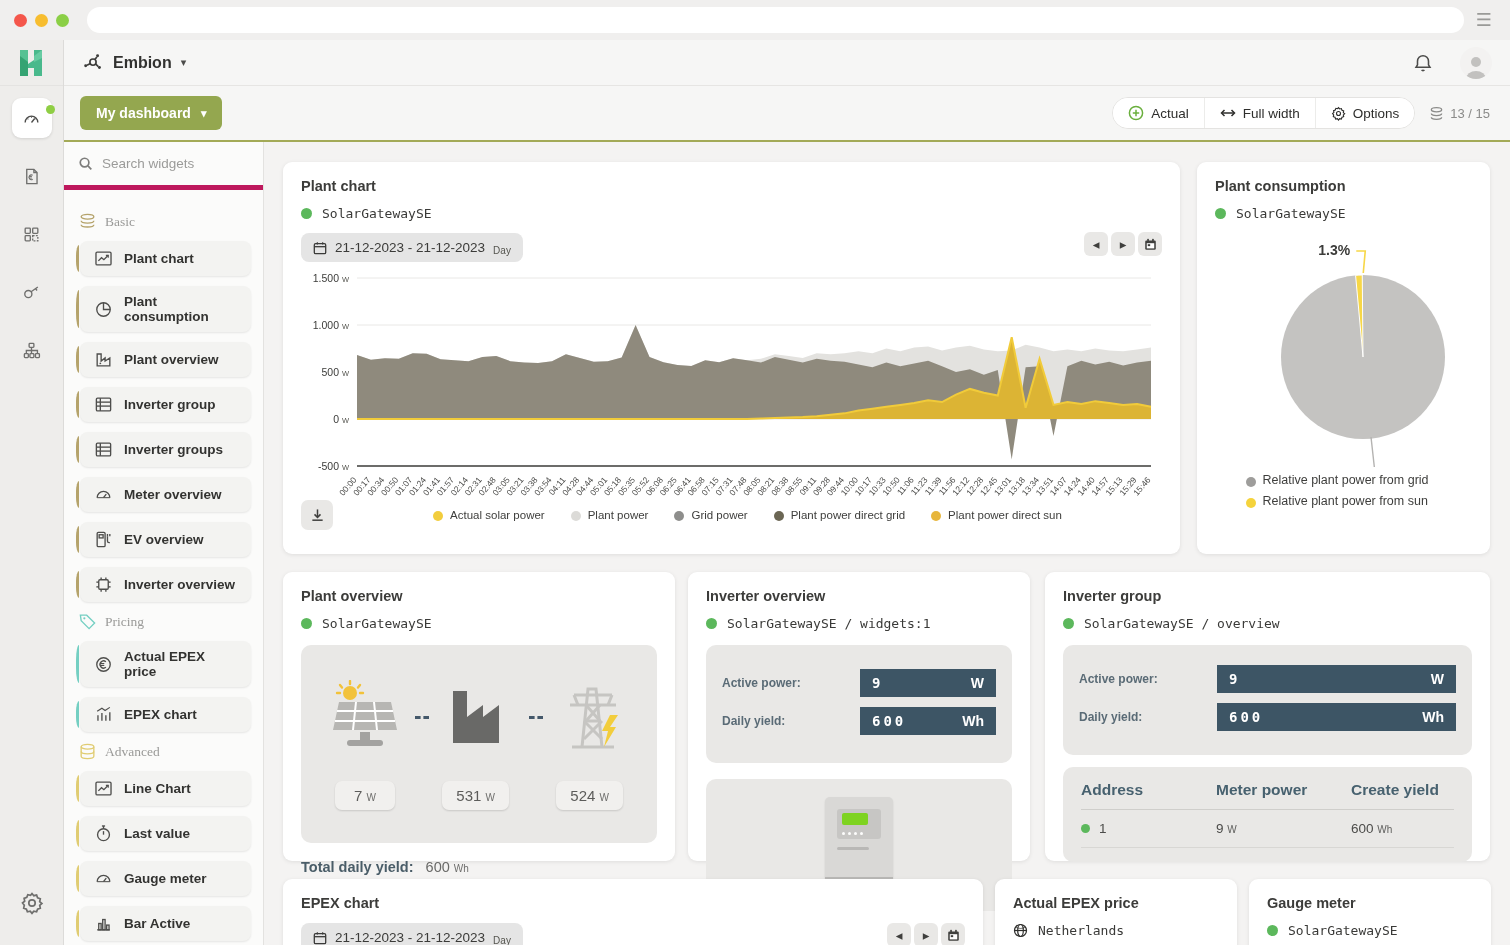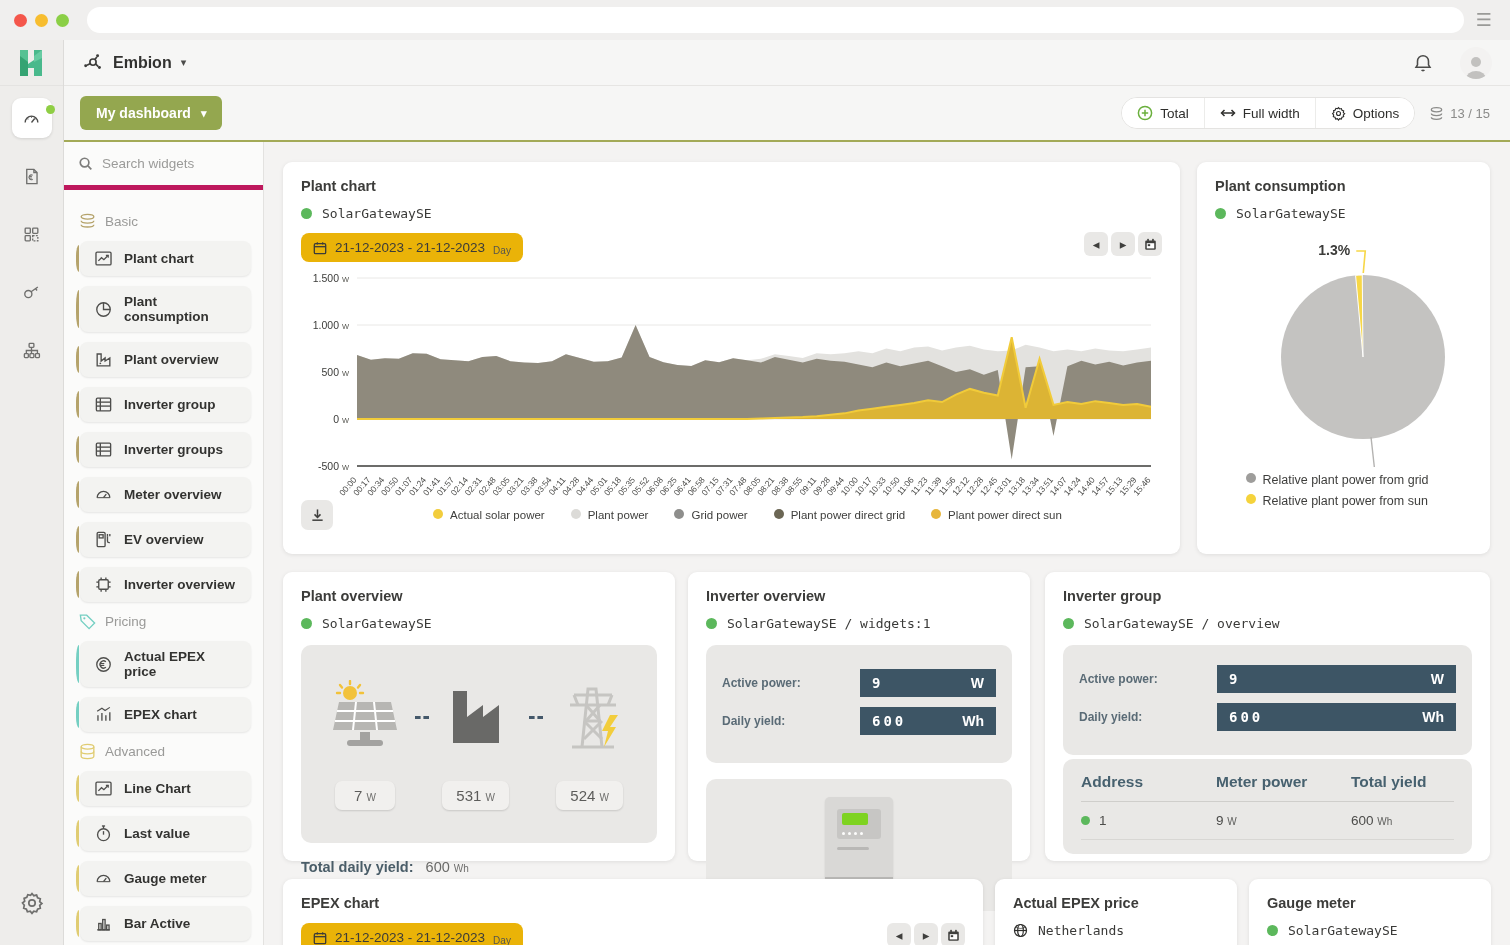--- a/index.html
+++ b/index.html
@@ -41,44 +41,44 @@
   .pill-btn:last-child { border-right:none; }
   .count-badge { display:flex; align-items:center; gap:6px; color:#8b8b89; font-size:13px; }
 
   
   .body-row { flex:1; display:flex; overflow:hidden; }
   .widget-sidebar { width:200px; background:#fbfbfa; border-right:1px solid #e3e2e0; overflow:hidden; }
   .search-row { display:flex; align-items:center; gap:9px; padding:14px 14px; border-bottom:5px solid #be185d; color:#8f8f8d; }
   .search-input { border:none; outline:none; background:transparent; font-size:13.5px; color:#3c3c3a; width:140px; font-family:"Liberation Sans",sans-serif; }
   .search-input::placeholder { color:#9b9b99; }
   .sections { padding:12px 12px 0; }
-  .section-h { display:flex; align-items:center; gap:8px; color:#9a9a98; font-size:13.5px; margin:10px 2px 10px; }
+  .section-h { display:flex; align-items:center; gap:8px; color:#9a9a98; font-size:13.5px; margin:10px 2px 10px;font-family:Liberation Serif, serif; }
   .w-item { position:relative; background:#f3f3f1; border-radius:8px; box-shadow:0 1px 2px rgba(0,0,0,.09); display:flex; align-items:center; gap:11px; padding:8px 10px 8px 14px; margin:0 0 10px 4px; cursor:grab; }
   .w-item .bracket { position:absolute; left:-4px; top:4px; bottom:4px; width:6px; border-left:3px solid; border-radius:50% 0 0 50%/40% 0 0 40%; }
   .w-item .wi-icon { color:#4e4e4c; display:flex; }
   .w-item .wi-label { font-size:13.5px; font-weight:700; color:#333331; }
 
   
   .canvas { flex:1; overflow:hidden; padding:20px 0 0 19px; background:#f4f3f2; }
   .row { display:flex; }
   .card { background:#fff; border-radius:9px; box-shadow:0 1px 4px rgba(0,0,0,.09); padding:16px 18px; position:relative; }
   .card-title { font-size:14.5px; font-weight:700; color:#3c3c3a; }
   .device-line { display:flex; align-items:center; gap:10px; margin-top:12px; }
   .status-dot { width:11px; height:11px; border-radius:50%; }
   .device-name { font-size:13px; color:#3a3a38; }
-  .date-pill { display:inline-flex; align-items:center; gap:8px; background:#eab308; border-radius:8px; padding:7px 12px; margin-top:12px; font-size:13.5px; color:#3b3b39; cursor:pointer; }
+  .date-pill { display:inline-flex; align-items:center; gap:8px; background:#e5e5e5; border-radius:8px; padding:7px 12px; margin-top:12px; font-size:13.5px; color:#3b3b39; cursor:pointer; }
   .date-mode { font-size:10px; color:#55554f; align-self:flex-end; margin-bottom:-1px; }
   .nav-btns { position:absolute; display:flex; gap:3px; }
   .nav-btn { width:24px; height:24px; border-radius:6px; background:#e9e8e6; border:none; display:flex; align-items:center; justify-content:center; color:#3f3f3d; cursor:pointer; }
 
   .chart-wrap { margin-top:4px; }
   .chart-footer { display:flex; align-items:center; margin-top:2px; }
   .dl-btn { width:32px; height:30px; border-radius:7px; background:#e9e8e6; border:none; display:flex; align-items:center; justify-content:center; color:#3f3f3d; cursor:pointer; }
   .legend { display:flex; gap:26px; margin:0 auto; }
-  .legend-item { display:flex; align-items:flex-start; gap:7px; font-size:11.5px; color:#3e3e3c; cursor:pointer; }
+  .legend-item { display:flex; align-items:flex-end; gap:7px; font-size:11.5px; color:#3e3e3c; cursor:pointer; }
   .legend-dot { width:10px; height:10px; border-radius:50%; }
 
   .pie-legend { display:flex; flex-direction:column; gap:7px; align-items:flex-start; margin:6px auto 0; width:196px; }
   .pie-legend .legend-item { font-size:12.5px; }
 
   
   .po-panel { background:#e9e8e6; border-radius:10px; margin-top:14px; height:198px; padding:24px 20px 0; }
   .po-flow { display:flex; align-items:center; justify-content:space-between; height:96px; }
   .po-node { display:flex; flex-direction:column; align-items:center; width:88px; }
   .po-dash { flex:1; border-top:3px dashed #44586a; margin:0 6px; }
@@ -99,21 +99,21 @@
   .display .d-unit { font-size:14px; font-weight:700; }
   .device-panel { background:#e9e8e6; border-radius:10px; margin-top:16px; height:132px; display:flex; align-items:center; justify-content:center; }
   .inverter-dev { width:68px; height:96px; background:#d9d8d6; border-radius:5px 5px 3px 3px; position:relative; box-shadow:0 1px 2px rgba(0,0,0,.12); }
   .inv-screenbox { position:absolute; left:12px; top:12px; width:44px; height:30px; background:#c7c6c4; border-radius:3px; }
   .inv-screen { position:absolute; left:5px; top:4px; width:26px; height:12px; background:#7ed321; border-radius:2px; }
   .inv-dots { position:absolute; left:5px; bottom:4px; display:flex; gap:3px; }
   .inv-dots span { width:3px; height:3px; border-radius:50%; background:#fdfdfc; }
   .inv-line { position:absolute; left:12px; top:50px; width:32px; height:3px; background:#b9b8b6; border-radius:2px; }
   .inv-base { position:absolute; left:0; bottom:0; width:100%; height:16px; background:#b9b8b6; border-radius:0 0 3px 3px; }
 
-  .ig-table { margin-top:4px; }
+  .ig-table { margin-top:12px; }
   .ig-head { display:flex; font-size:15.5px; font-weight:700; color:#47616f; padding-bottom:10px; border-bottom:1px solid #cfcecb; }
   .ig-row { display:flex; align-items:center; font-size:13.5px; color:#4c4c4a; padding:11px 0; border-bottom:1px solid #d8d7d4; }
   .ig-c1 { width:135px; display:flex; align-items:center; gap:9px; }
   .ig-c2 { width:135px; }
   .ig-c3 { flex:1; }
   .unit-s { font-size:10px; color:#5e5e5c; }
 
   svg { display:block; }
   text { font-family:"Liberation Sans",sans-serif; }
 </style>
@@ -243,21 +243,21 @@
         <span class="chev" style="color:#fff">▾</span>
       </button>
       <div class="toolbar-right">
         <div class="pill-group">
           <div class="pill-btn">
             <svg width="16" height="16" viewBox="0 0 16 16" fill="none" stroke="#6aaf3d" stroke-width="1.5">
               <circle cx="8" cy="8" r="6.6"></circle>
                 <line x1="8" y1="4.8" x2="8" y2="11.2"></line>
                 <line x1="4.8" y1="8" x2="11.2" y2="8"></line>
             </svg>
-            <span>Total</span>
+            <span>Actual</span>
           </div>
           <div class="pill-btn">
             <svg width="16" height="12" viewBox="0 0 16 12" fill="none" stroke="#2e2e2c" stroke-width="1.5">
               <line x1="2" y1="6" x2="14" y2="6"></line>
                 <path d="M4.5 3 1.5 6l3 3" fill="none"></path>
                 <path d="M11.5 3l3 3-3 3" fill="none"></path>
             </svg>
             <span>Full width</span>
           </div>
           <div class="pill-btn">
@@ -785,21 +785,21 @@
                   <span class="display">
                     <span class="d-val">600</span>
                     <span class="d-unit">Wh</span>
                   </span>
                 </div>
               </div>
             <div class="inv-panel ig-table" style="padding:14px 18px;">
               <div class="ig-head" id="ig-head">
                   <span class="ig-c1">Address</span>
                   <span class="ig-c2">Meter power</span>
-                  <span class="ig-c3">Total yield</span>
+                  <span class="ig-c3">Create yield</span>
                 </div>
               <div id="ig-body">
                   <div class="ig-row">
                     <span class="ig-c1"><span class="status-dot" style="width:9px;height:9px;background:#5cb85c"></span>1</span>
                     <span class="ig-c2">9 <span class="unit-s">W</span></span>
                     <span class="ig-c3">600 <span class="unit-s">Wh</span></span>
                   </div>
                 </div>
             </div>
           </div>

